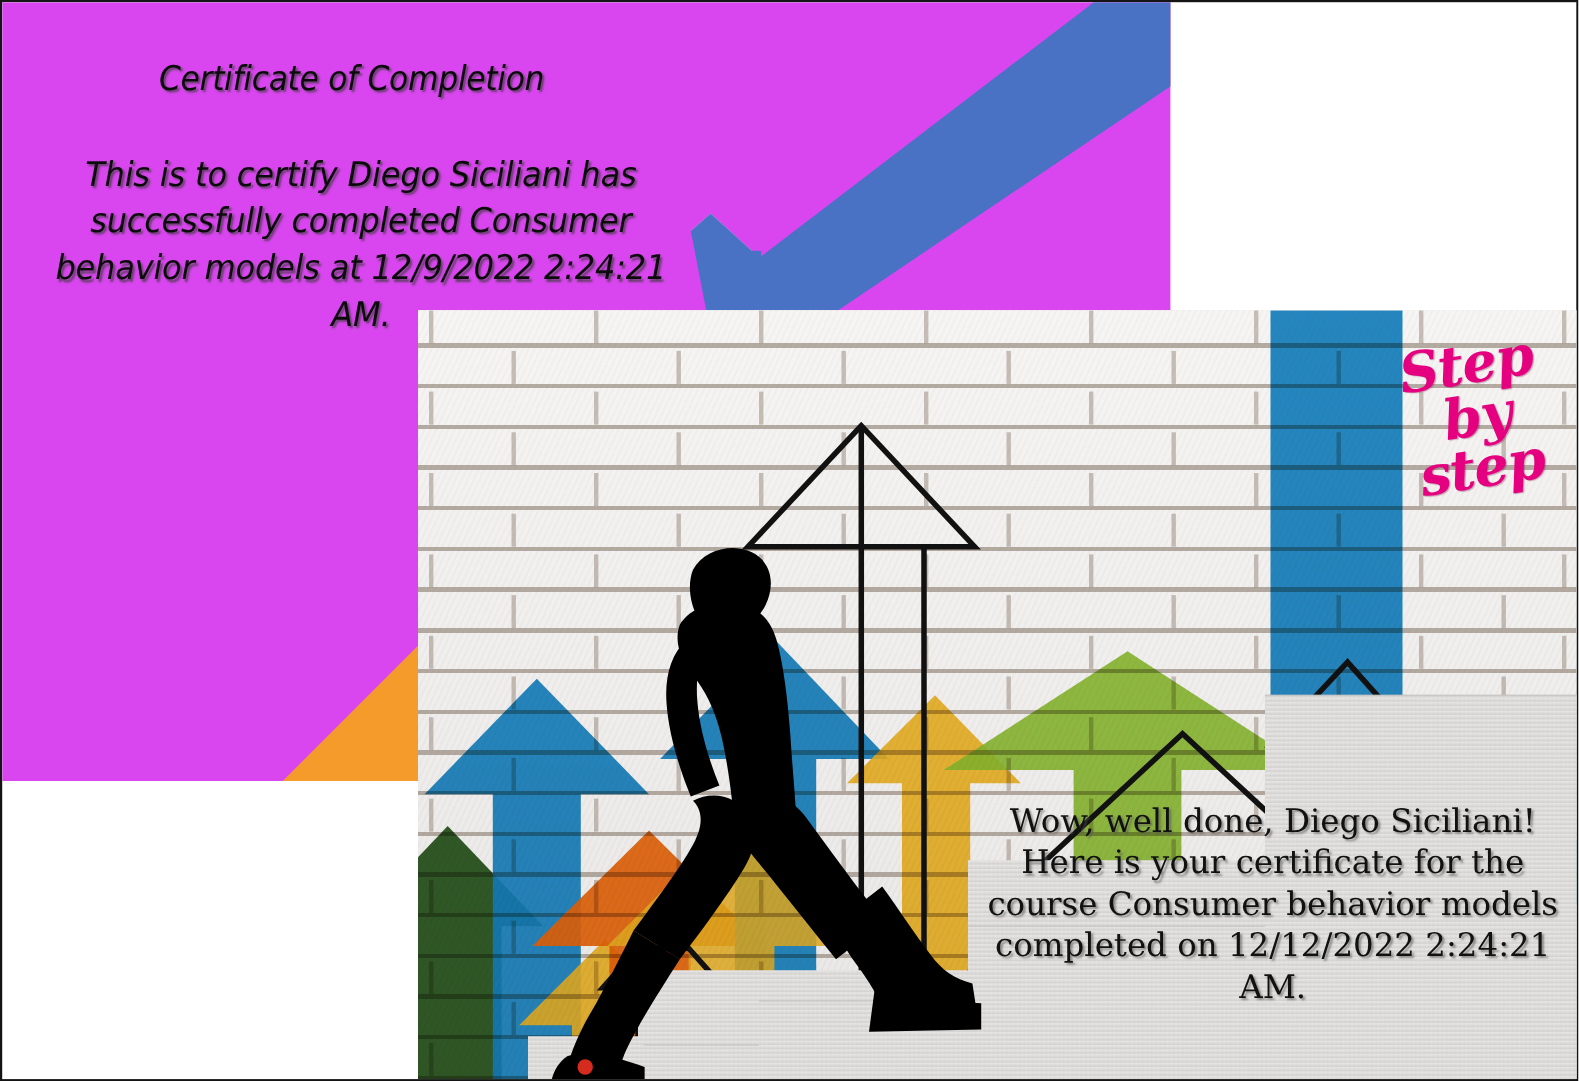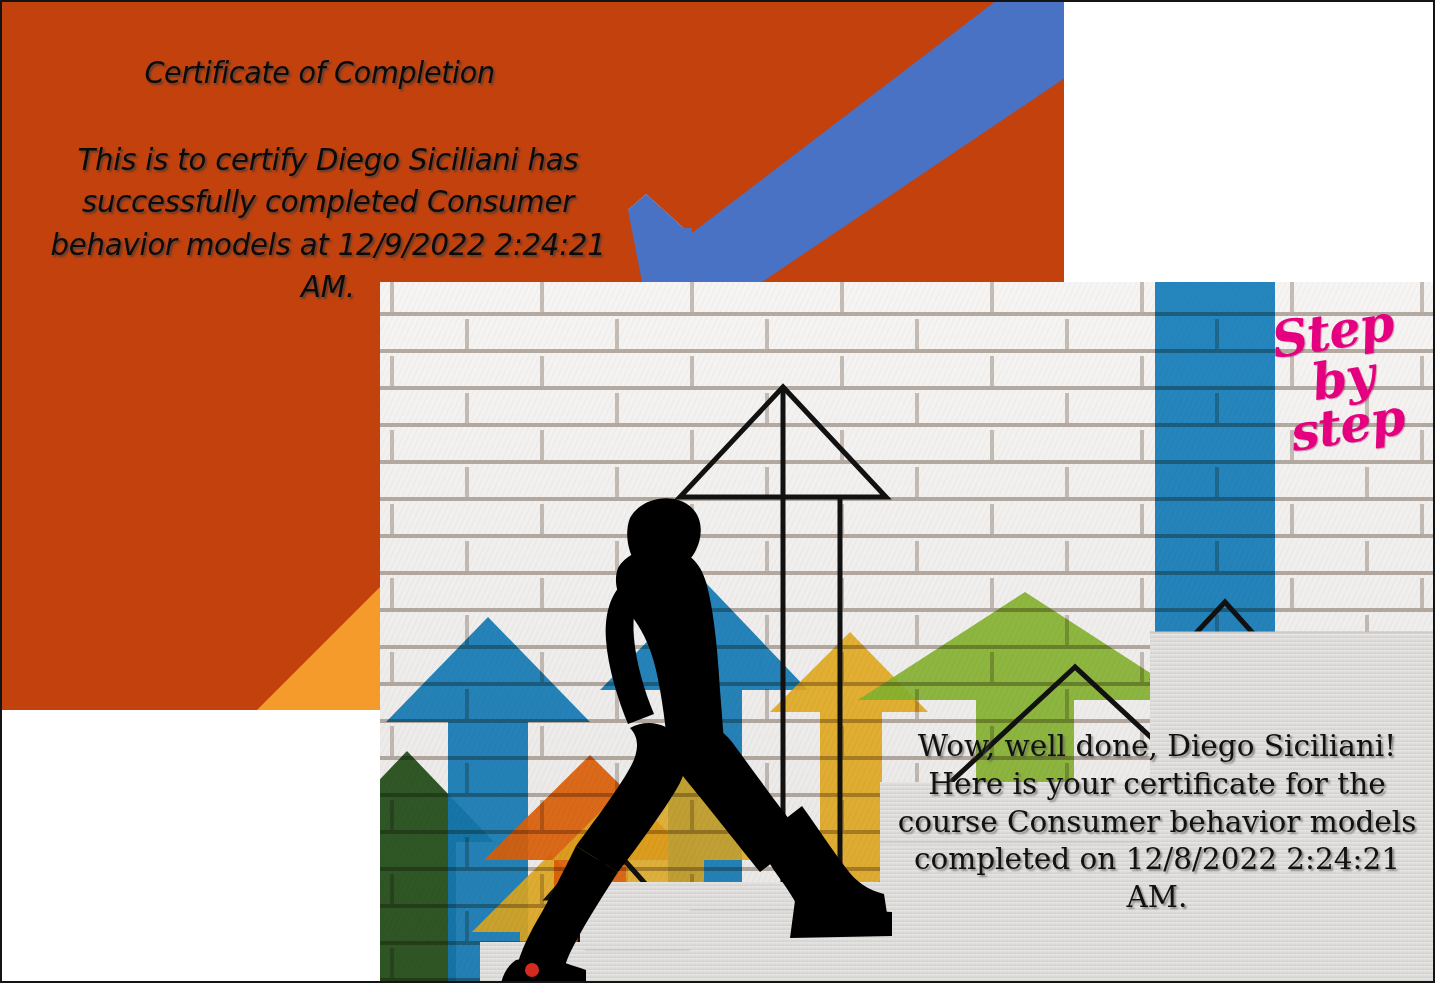--- a/index.html
+++ b/index.html
@@ -21,21 +21,21 @@
     border: 2px solid #141414;
   }
 
   
   .green-panel {
     position: absolute;
     left: 0;
     top: 0;
     width: 1062px;
     height: 708px;
-    background: #c2410c;
+    background: #d946ef;
     overflow: hidden;
   }
   
   .check-mark {
     position: absolute;
     left: 620px;
     top: -20px;
     width: 520px;
     height: 320px;
     overflow: visible;
@@ -496,15 +496,15 @@
       <circle cx="152" cy="688" r="7" fill="#d52b1e"></circle>
     </svg>
 
     <div class="step-text" style="left:880px; top:25px; width:160px;">
       <span class="l1">Step</span>
       <span class="l2">by</span>
       <span class="l3">step</span>
     </div>
   </div>
 
-  <div class="congrats">Wow, well done, Diego Siciliani! Here is your certificate for the course Consumer behavior models completed on 12/8/2022 2:24:21 AM.</div>
+  <div class="congrats">Wow, well done, Diego Siciliani! Here is your certificate for the course Consumer behavior models completed on 12/12/2022 2:24:21 AM.</div>
 
 </div>
 
 </body></html>

